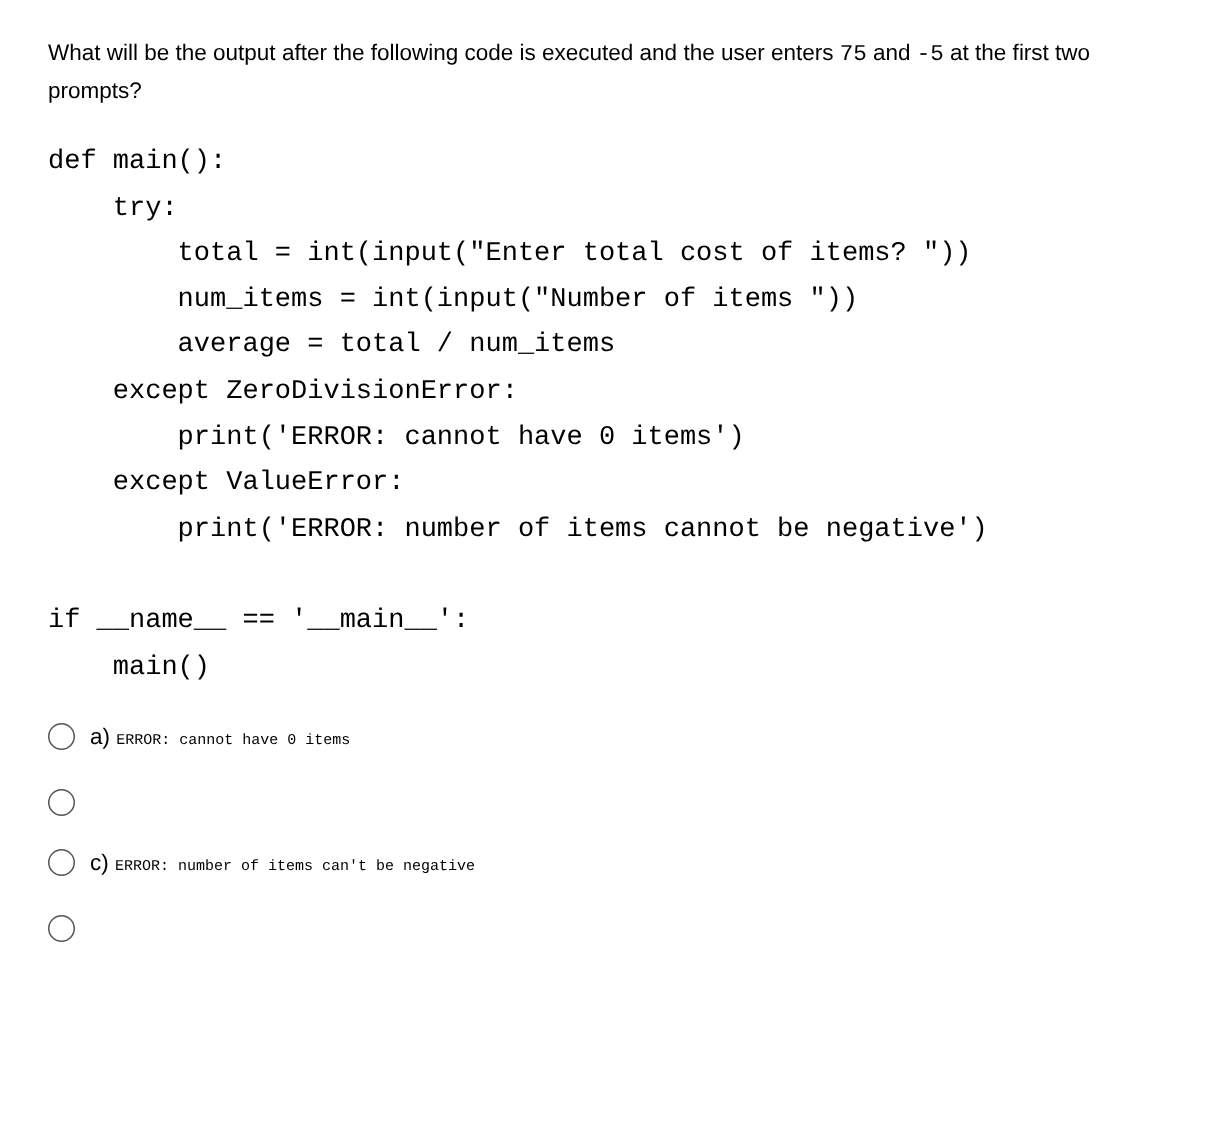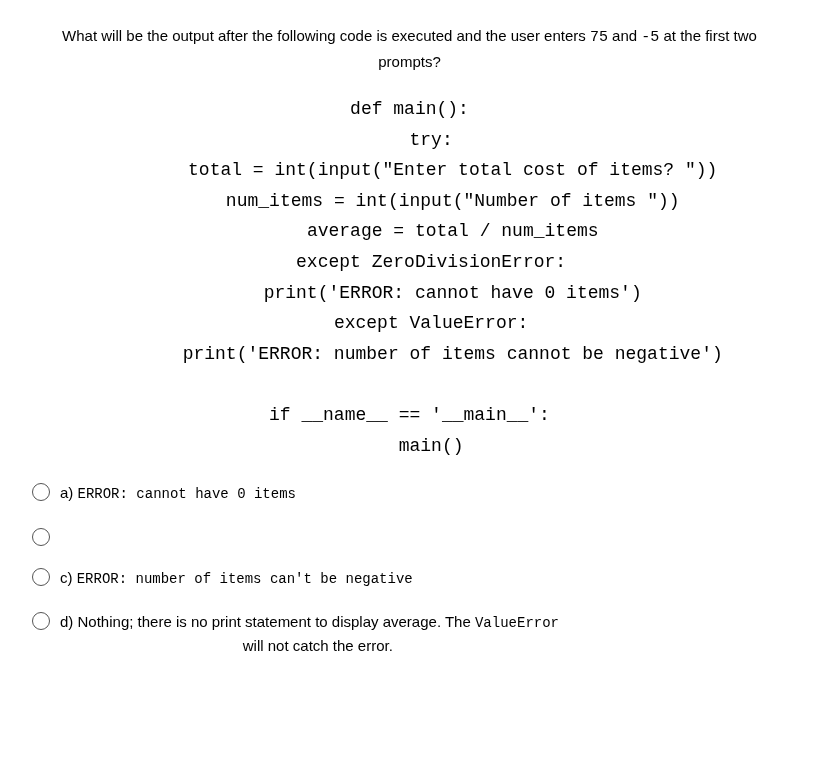--- a/index.html
+++ b/index.html
@@ -1,19 +1,18 @@
 <!DOCTYPE html>
 <html><head>
   <meta charset="utf-8">
   <style>
     * {
       box-sizing: border-box;
       margin: 0;
       padding: 0;
-      text-align: center;
     }
 
     body {
       background: #ffffff;
       font-family: Arial, sans-serif;
       font-size: 15px;
       color: #000000;
       padding: 24px 32px;
       width: 819px;
       min-height: 757px;
@@ -69,21 +68,21 @@
       line-height: 1.6;
       color: #000;
     }
 
     .answer-label .option-letter {
       font-weight: normal;
     }
 
     .answer-label code {
       font-family: 'Courier New', Courier, monospace;
-      font-size: 14px;
+      font-size: 10px;
     }
 
     .answer-label .mono-line {
       display: block;
       font-family: 'Courier New', Courier, monospace;
       font-size: 14px;
       line-height: 1.7;
     }
   </style>
 </head>
@@ -121,19 +120,15 @@
 
   <div class="answer-option">
     <div class="radio-circle"></div>
     <div class="answer-label">
       <span class="option-letter">c)&nbsp;</span><code>ERROR: number of items can't be negative</code>
     </div>
   </div>
 
   <div class="answer-option">
     <div class="radio-circle"></div>
-    <div class="answer-label">
-      <span class="option-letter">d)&nbsp;</span><span>Nothing; there is no print statement to display average. The </span><code>ValueError</code><br>
-      <span>&nbsp;&nbsp;&nbsp;&nbsp;will not catch the error.</span>
-    </div>
   </div>
 
 </div>
 
 </body></html>

